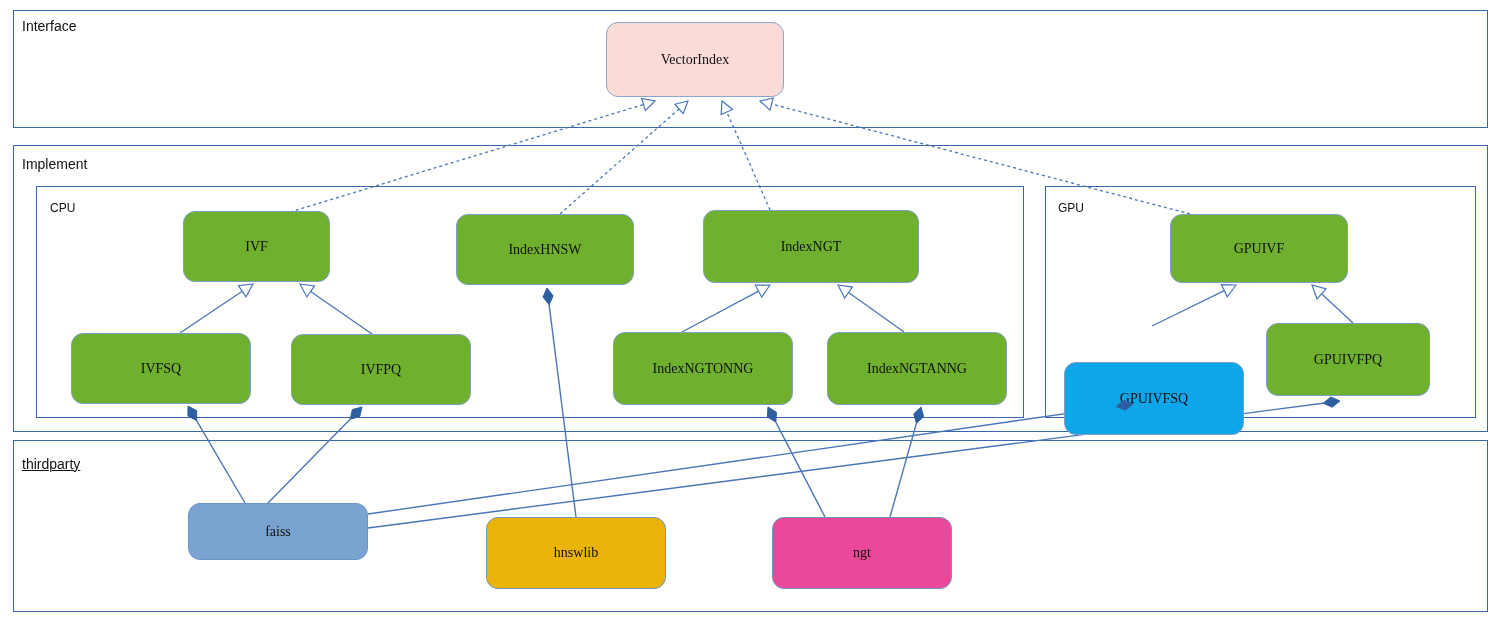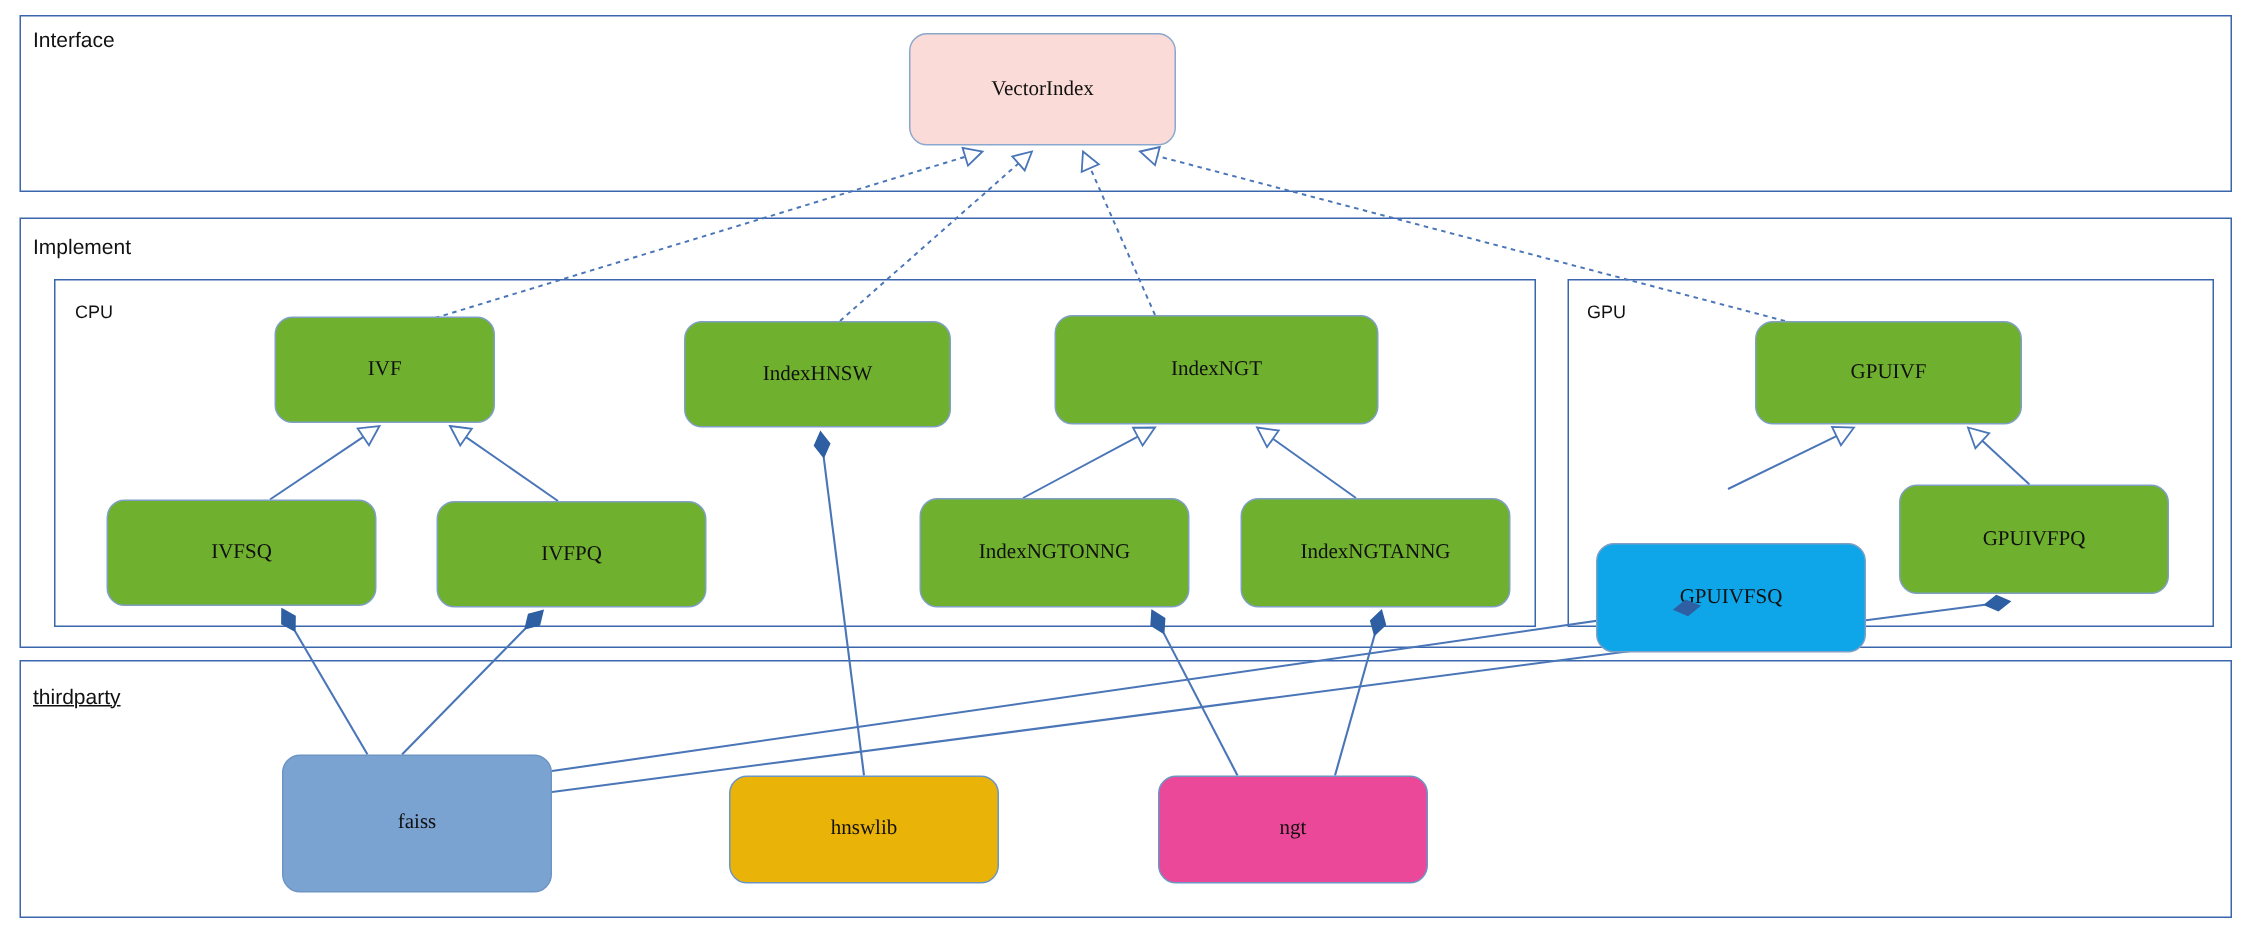--- a/index.html
+++ b/index.html
@@ -198,24 +198,24 @@
       </div>
       <div class="node impl" style="left: 613px; top: 332px; width: 180px; height: 73px; background: rgb(111, 176, 46);">
         <span class="node-label">IndexNGTONNG</span>
       </div>
       <div class="node impl" style="left: 827px; top: 332px; width: 180px; height: 73px; background: rgb(111, 176, 46);">
         <span class="node-label">IndexNGTANNG</span>
       </div>
       <div class="node impl" style="left: 1064px; top: 326px; width: 180px; height: 73px; background: #0ea5e9; margin-top: 36px;">
         <span class="node-label">GPUIVFSQ</span>
       </div>
-      <div class="node impl" style="left: 1266px; top: 323px; width: 180px; height: 73px; background: rgb(111, 176, 46);">
+      <div class="node impl" style="left: 1266px; top: 323px; width: 164px; height: 73px; background: rgb(111, 176, 46);">
         <span class="node-label">GPUIVFPQ</span>
       </div>
-      <div class="node third" style="left: 188px; top: 503px; width: 180px; height: 92px; background: rgb(123, 163, 209);">
+      <div class="node third" style="left: 188px; top: 503px; width: 180px; height: 57px; background: rgb(123, 163, 209);">
         <span class="node-label">faiss</span>
       </div>
       <div class="node third" style="left: 486px; top: 517px; width: 180px; height: 72px; background: #eab308;">
         <span class="node-label">hnswlib</span>
       </div>
       <div class="node third" style="left: 772px; top: 517px; width: 180px; height: 72px; background: #ec4899;">
         <span class="node-label">ngt</span>
       </div>
     </div>
 

